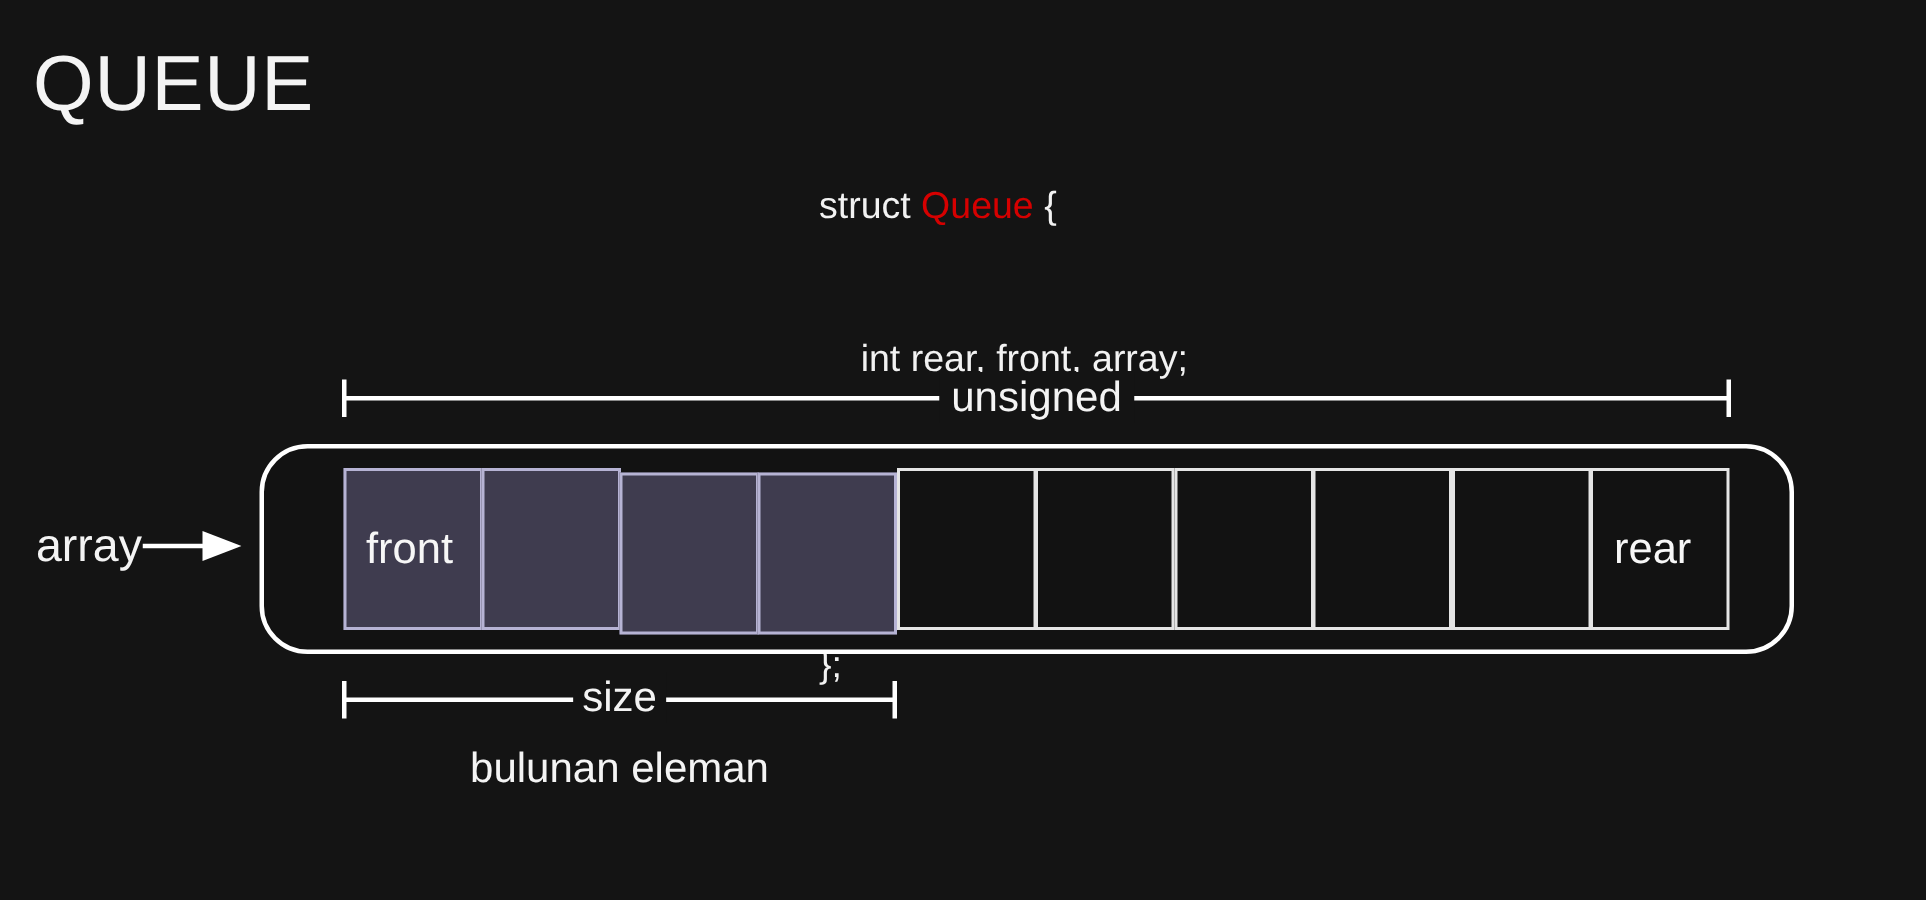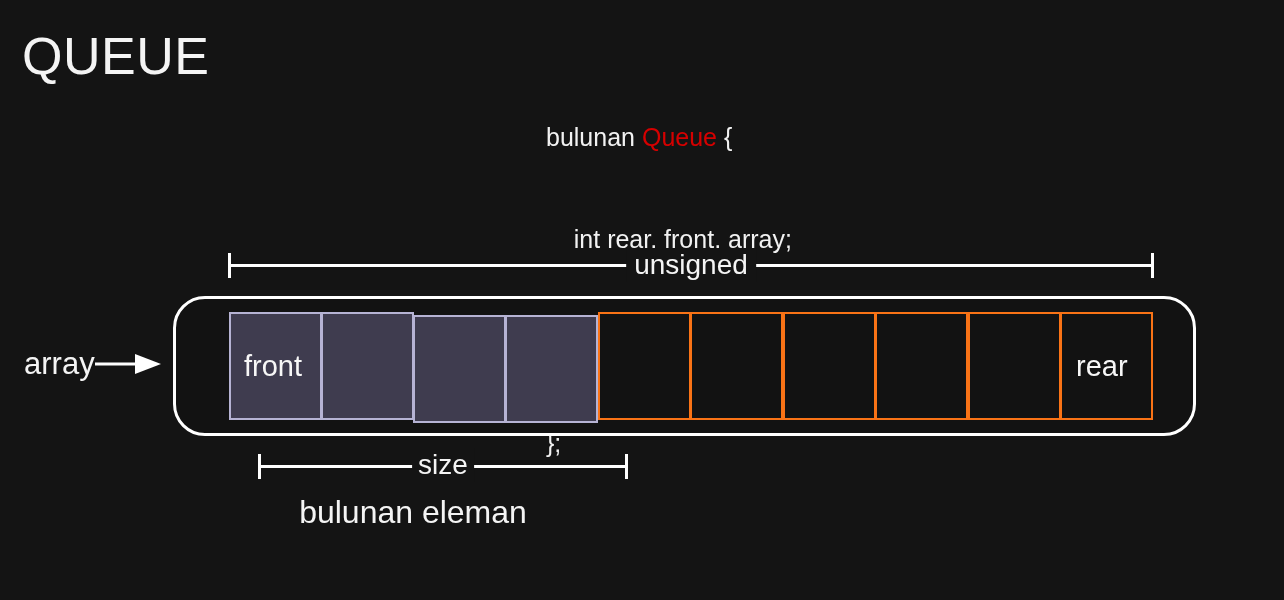--- a/index.html
+++ b/index.html
@@ -124,21 +124,21 @@
     width: 925px;
     height: 108px;
     padding-left: 33px;
   }
   .array-cell {
     position: absolute;
     top: 0;
     width: 92.5px;
     height: 108px;
     box-sizing: border-box;
-    border: 2px solid #f97316;
+    border: 2px solid #e5e5e5;
     background: transparent;
     display: flex;
     align-items: center;
     color: #f7f7f7;
     font-size: 29px;
     line-height: 1;
   }
   .array-cell.filled {
     border: 2px solid #b6b3d4;
     background: #3f3c4f;
@@ -155,21 +155,20 @@
     padding-left: 14px;
   }
 
   
   #size-bracket {
     position: absolute;
     left: 228px;
     top: 452px;
     width: 370px;
     height: 30px;
-    margin-left: 30px;
   }
   #size-bracket .size-line {
     position: absolute;
     left: 0;
     top: 13px;
     width: 100%;
     height: 3px;
     background: #ffffff;
   }
   #size-bracket .size-tick {
@@ -194,36 +193,36 @@
     white-space: nowrap;
   }
 
   
   #size-caption {
     position: absolute;
     left: 228px;
     top: 492px;
     width: 370px;
     text-align: center;
-    font-size: 32px;
+    font-size: 28px;
     line-height: 40px;
     color: #f4f4f4;
   }
   #size-caption .caption-line {
     display: block;
     white-space: nowrap;
   }
 </style>
 </head>
 <body>
 
 <div id="page-title">QUEUE</div>
 
 <div id="struct-code">
-  <div class="code-line"><span>bulunan </span><span class="kw-type">Queue</span><span> {</span></div>
+  <div class="code-line"><span>struct </span><span class="kw-type">Queue</span><span> {</span></div>
   <div class="code-line">    int rear, front, array;</div>
   <div class="code-line">    unsigned capacity;</div>
   <div class="code-line">};</div>
 </div>
 
 <div id="capacity-bracket">
   <div class="cap-line"></div>
   <div class="cap-tick left"></div>
   <div class="cap-tick right"></div>
   <div class="cap-label">unsigned</div>

